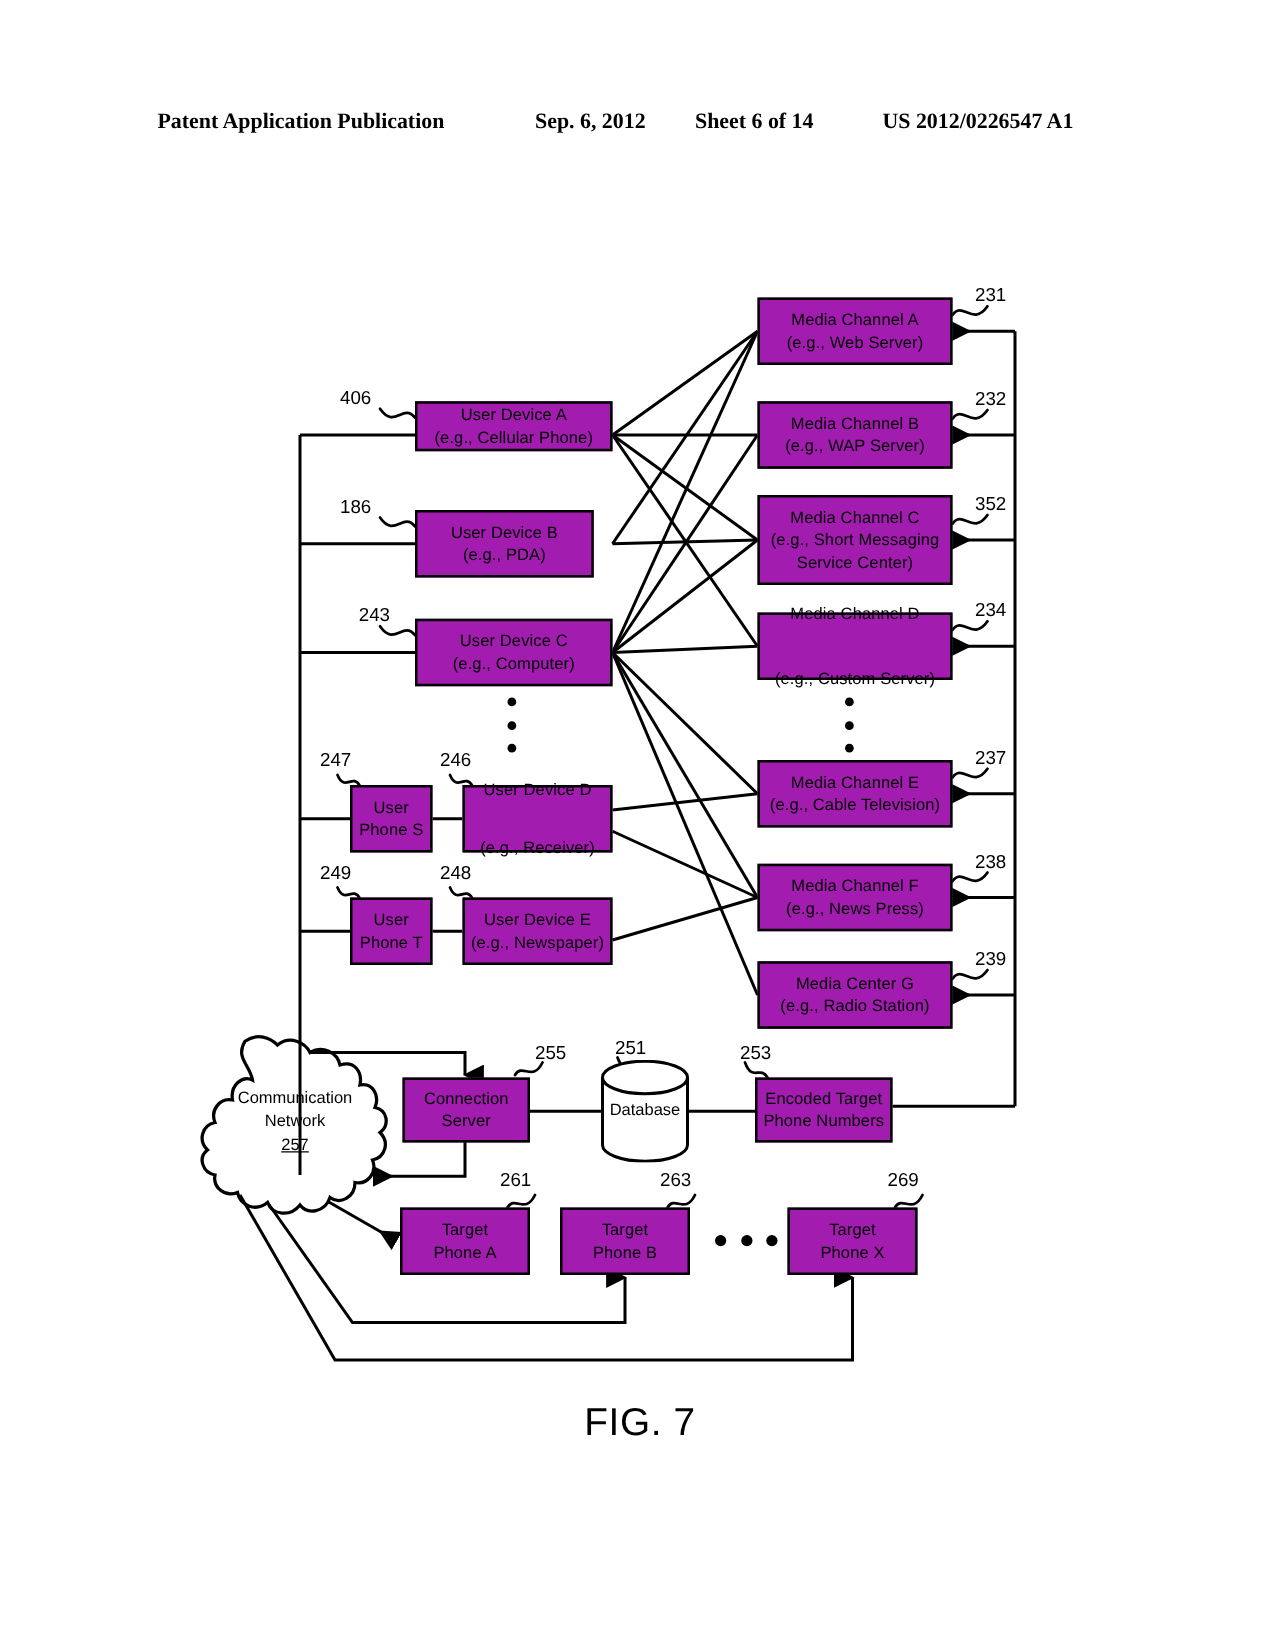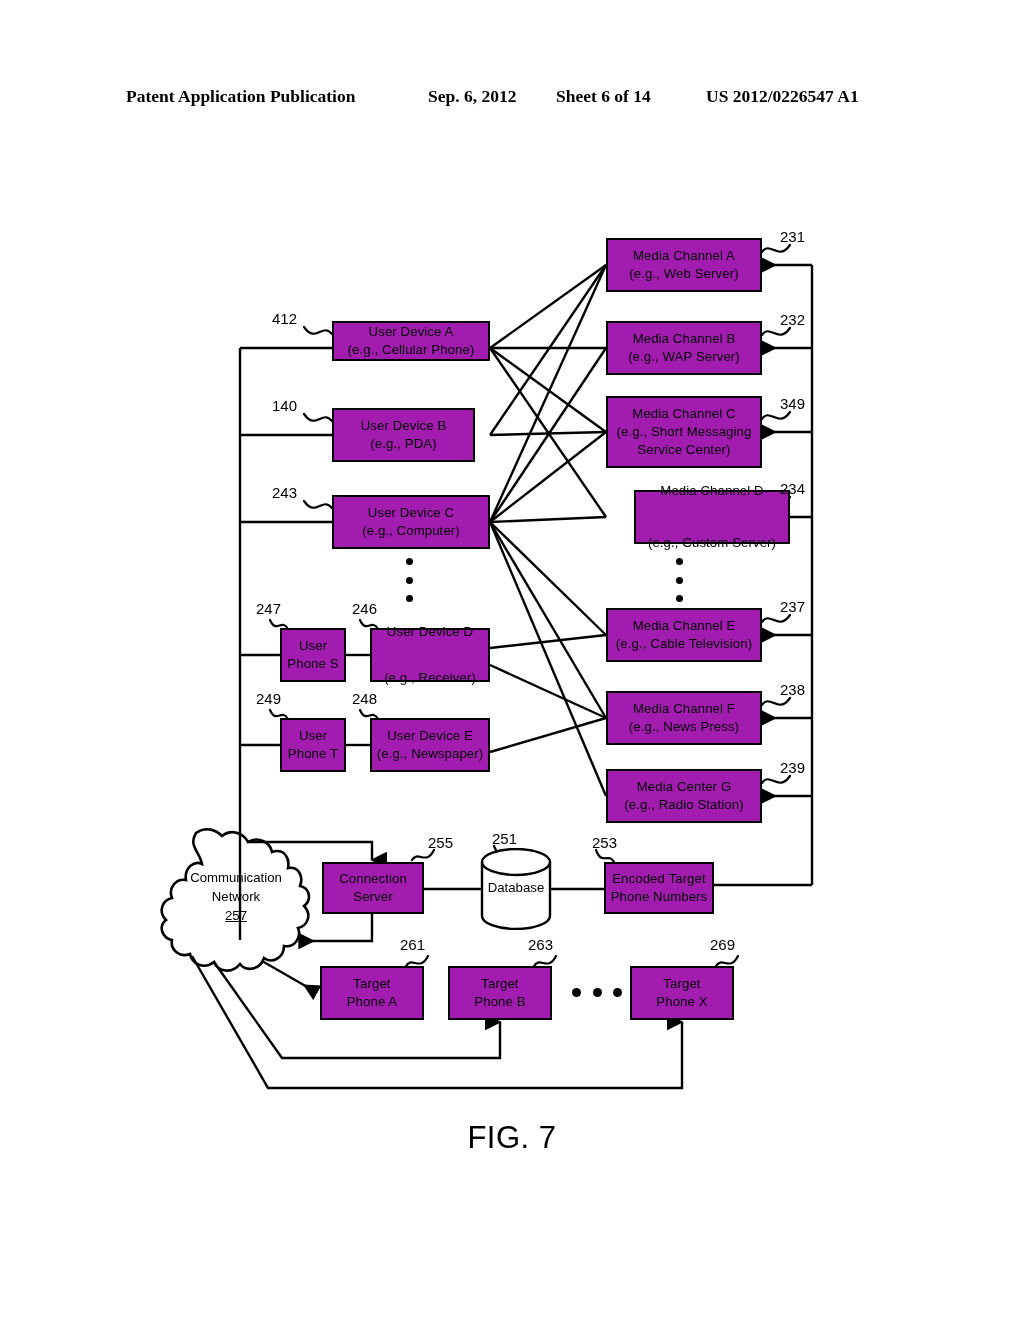--- a/index.html
+++ b/index.html
@@ -279,23 +279,23 @@
   <span class="l1">Media Channel  B</span>
   <span class="l2">(e.g., WAP Server)</span>
 </div>
 <div class="refnum" style="left:780px; top:311px;">232</div>
 
 <div class="node" style="left:606px; top:396px; width:156px; height:72px;">
   <span class="l1">Media Channel  C</span>
   <span class="l2">(e.g., Short Messaging</span>
   <span class="l3">Service Center)</span>
 </div>
-<div class="refnum" style="left:780px; top:395px;">349</div>
-
-<div class="node" style="left:634px; top:490px; width:156px; height:54px;gap:34px;">
+<div class="refnum" style="left:780px; top:395px;">352</div>
+
+<div class="node" style="left:606px; top:490px; width:156px; height:54px;gap:34px;">
   <span class="l1">Media Channel  D</span>
   <span class="l2">(e.g., Custom Server)</span>
 </div>
 <div class="refnum" style="left:780px; top:480px;">234</div>
 
 <div class="vdots" style="left:676px; top:558px;">
   <i></i>
     <i></i>
     <i></i>
 </div>
@@ -315,33 +315,33 @@
 <div class="node" style="left:606px; top:769px; width:156px; height:54px;">
   <span class="l1">Media Center  G</span>
   <span class="l2">(e.g., Radio Station)</span>
 </div>
 <div class="refnum" style="left:780px; top:759px;">239</div>
 
 <div class="node" style="left:332px; top:321px; width:158px; height:40px;">
   <span class="l1">User Device  A</span>
   <span class="l2">(e.g., Cellular Phone)</span>
 </div>
-<div class="refnum" style="left:272px; top:310px;">412</div>
+<div class="refnum" style="left:272px; top:310px;">406</div>
 
 <div class="node" style="left:332px; top:408px; width:143px; height:54px;">
   <span class="l1">User Device  B</span>
   <span class="l2">(e.g., PDA)</span>
 </div>
-<div class="refnum" style="left:272px; top:397px;">140</div>
+<div class="refnum" style="left:272px; top:397px;">186</div>
 
 <div class="node" style="left:332px; top:495px; width:158px; height:54px;">
   <span class="l1">User Device  C</span>
   <span class="l2">(e.g., Computer)</span>
 </div>
-<div class="refnum" style="left:272px; top:484px;text-align:center;">243</div>
+<div class="refnum" style="left:287px; top:484px;text-align:center;">243</div>
 
 <div class="vdots" style="left:406px; top:558px;">
   <i></i>
     <i></i>
     <i></i>
 </div>
 
 <div class="node" style="left:280px; top:628px; width:66px; height:54px;">
   <span class="l1">User</span>
   <span class="l2">Phone S</span>

